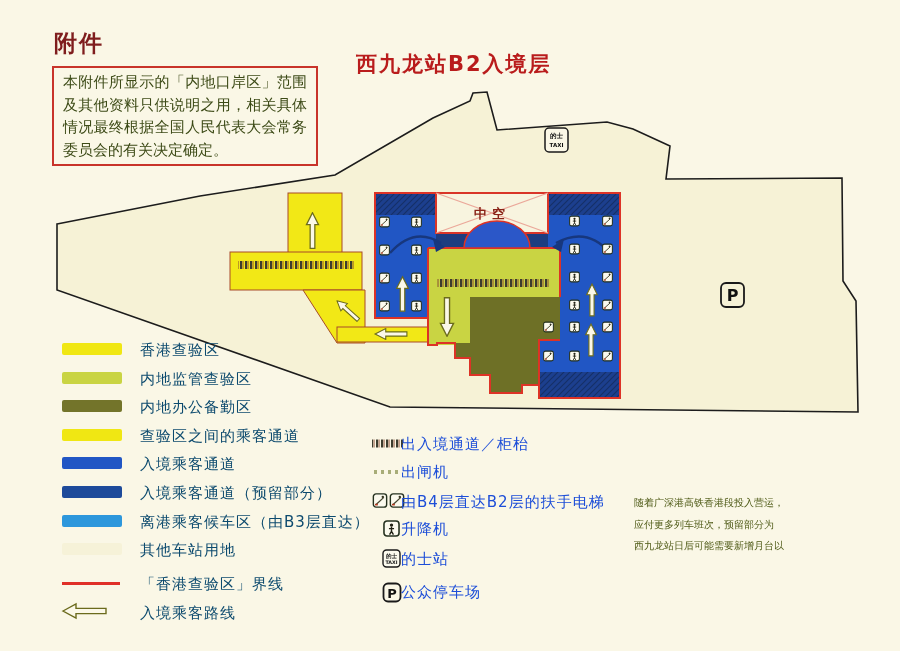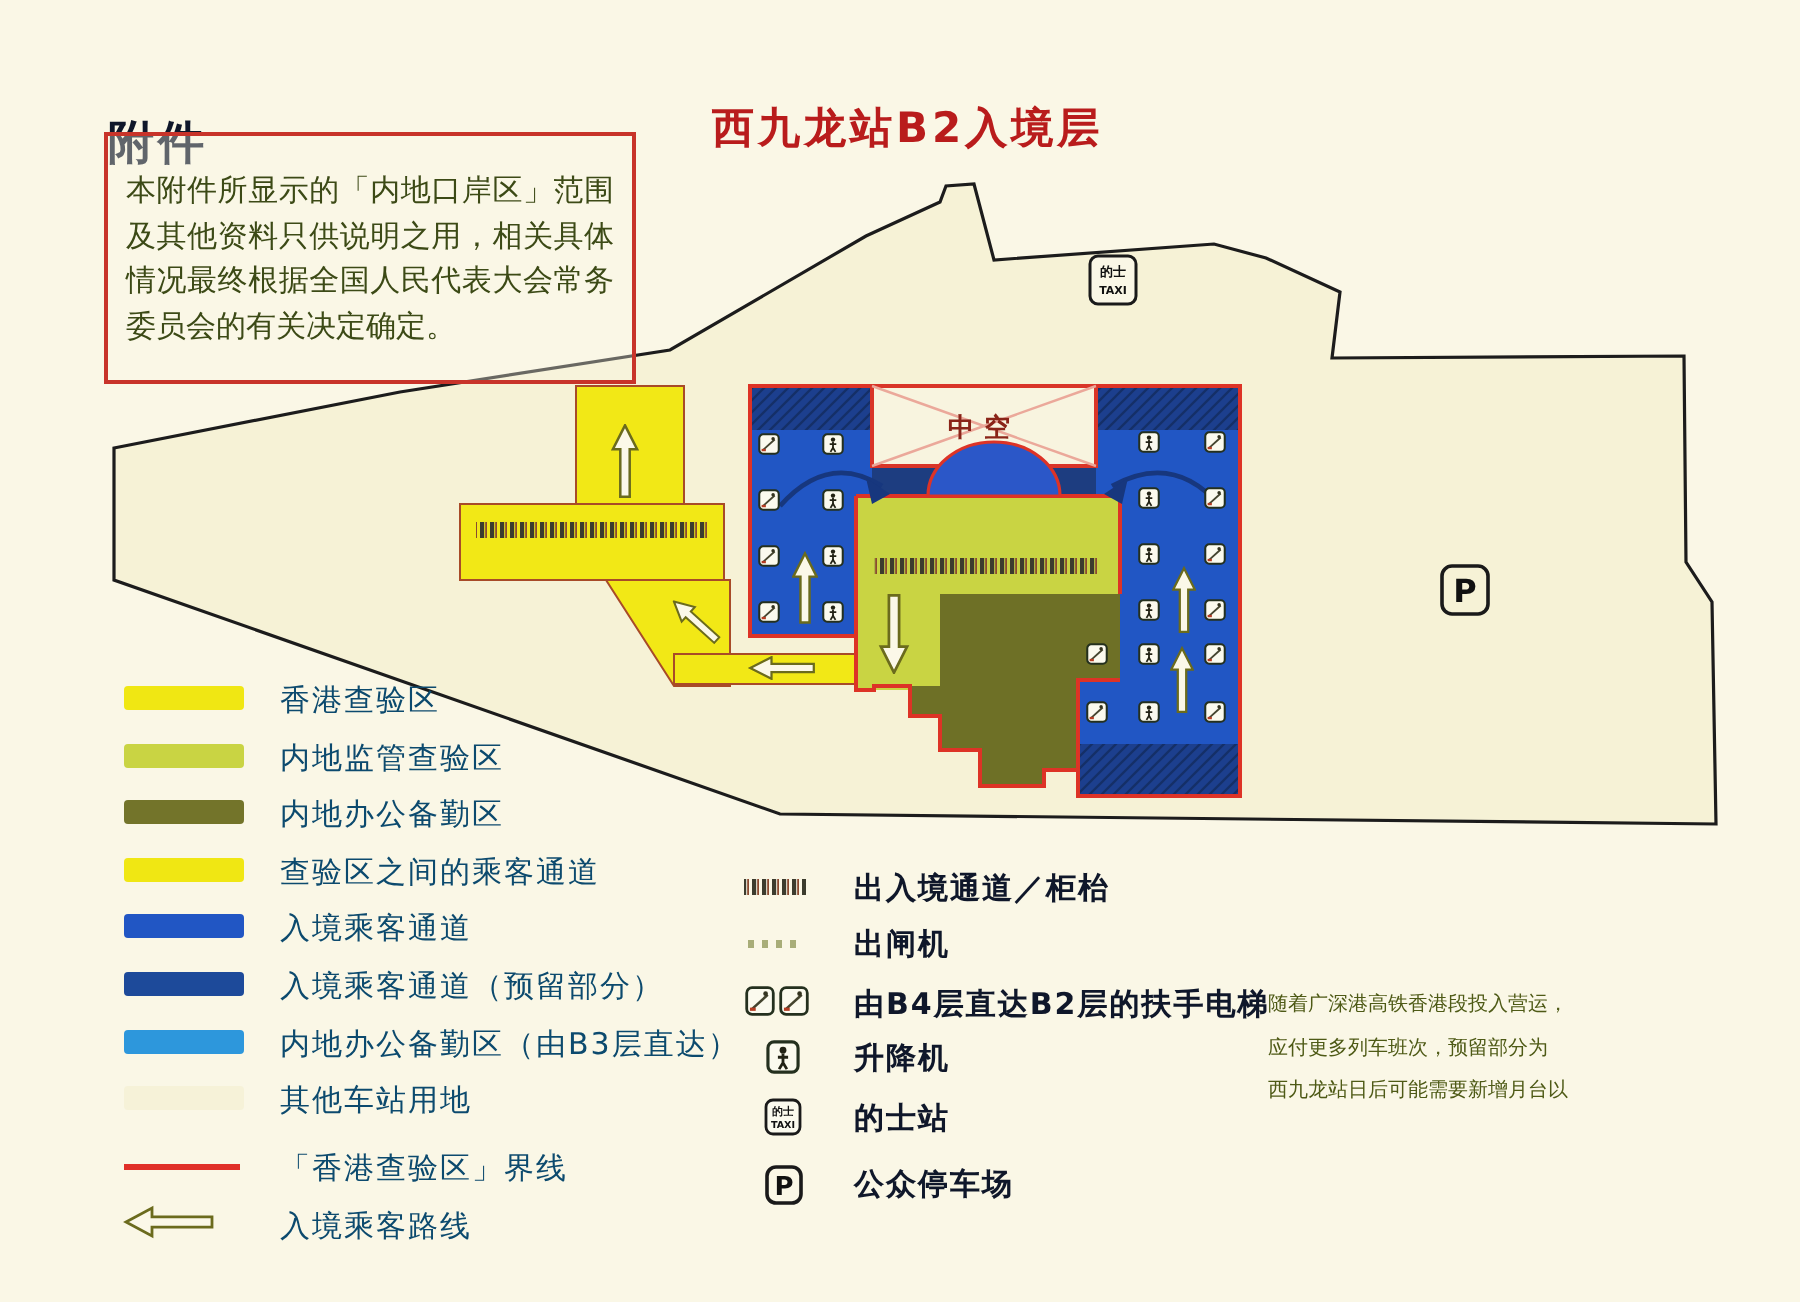--- a/index.html
+++ b/index.html
@@ -2,35 +2,35 @@
 <html><head>
 <meta charset="utf-8">
 <style>
   html,body{margin:0;padding:0;}
   body{
     width:900px;height:651px;position:relative;overflow:hidden;
     background:#faf7e6;
     font-family:"DejaVu Sans","Liberation Sans",sans-serif;
   }
   .abs{position:absolute;}
-  #attachment-title{left:54px;top:28px;font-size:23px;font-weight:bold;color:#0f172a;letter-spacing:2px;margin-top:28px;}
+  #attachment-title{left:54px;top:28px;font-size:23px;font-weight:bold;color:#7f1d1d;letter-spacing:2px;}
   #disclaimer-box{
     left:52px;top:66px;width:244px;border:2px solid #c8342a;background:rgba(250,247,230,.35);
-    padding:16px 9px;font-size:15px;line-height:1.5;color:#3c4a16;text-align:justify;
+    padding:3px 9px;font-size:15px;line-height:1.5;color:#3c4a16;text-align:justify;
   }
   #map-title{left:356px;top:50px;font-size:21px;font-weight:bold;color:#b91c1c;letter-spacing:2px;}
   
   .zrow{position:absolute;left:62px;height:18px;}
   .zrow .sw{position:absolute;left:0;top:2px;width:60px;height:12px;border-radius:2px;}
   .zrow .sw.line{top:7px;height:2.5px;width:58px;border-radius:0;}
   .zrow .lbl{position:absolute;left:78px;top:0;font-size:15px;color:#0c4a6e;white-space:nowrap;letter-spacing:1px;}
   
   .srow{position:absolute;left:371px;height:20px;}
   .srow .ic{position:absolute;left:0;top:0;}
-  .srow .lbl{position:absolute;left:56px;top:1px;font-size:15px;color:#0f172a;white-space:nowrap;letter-spacing:1px;font-weight:bold;}
+  .srow .lbl{position:absolute;left:30px;top:1px;font-size:15px;color:#1d4ed8;white-space:nowrap;letter-spacing:1px;}
   
   #note-block{left:634px;top:492px;width:256px;color:#4e5a16;}
   #note-heading{font-size:15px;font-weight:bold;color:#3c4a12;text-decoration:underline;}
   .note-line{font-size:10px;line-height:21.5px;white-space:nowrap;}
   svg text{font-family:"DejaVu Sans","Liberation Sans",sans-serif;}
 </style>
 </head>
 <body>
 
 <svg class="abs" width="900" height="651" viewBox="0 0 900 651" style="left:0;top:0;">
@@ -175,21 +175,21 @@
   <div class="zrow" style="top:455px">
     <span class="sw" style="background: rgb(33, 86, 196);"></span>
     <span class="lbl">入境乘客通道</span>
   </div>
   <div class="zrow" style="top:484px">
     <span class="sw" style="background: rgb(29, 74, 154);"></span>
     <span class="lbl">入境乘客通道（预留部分）</span>
   </div>
   <div class="zrow" style="top:513px">
     <span class="sw" style="background: rgb(45, 151, 220);"></span>
-    <span class="lbl">内地办公备勤区（由B3层直达）</span>
+    <span class="lbl">离港乘客候车区（由B3层直达）</span>
   </div>
   <div class="zrow" style="top:541px">
     <span class="sw" style="background: rgb(246, 242, 216);"></span>
     <span class="lbl">其他车站用地</span>
   </div>
   <div class="zrow" style="top:575px">
     <span class="sw line" style="background: rgb(224, 48, 40);"></span>
     <span class="lbl">「香港查验区」界线</span>
   </div>
   <div class="zrow" style="top:604px">

